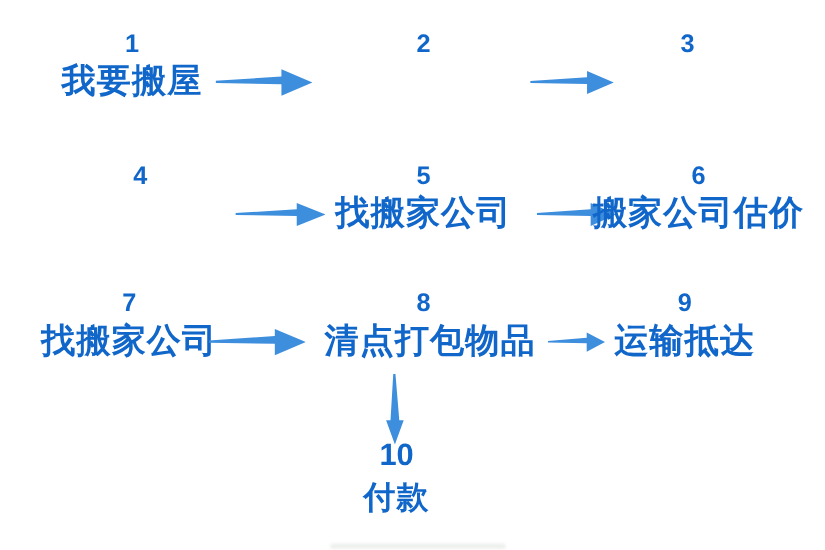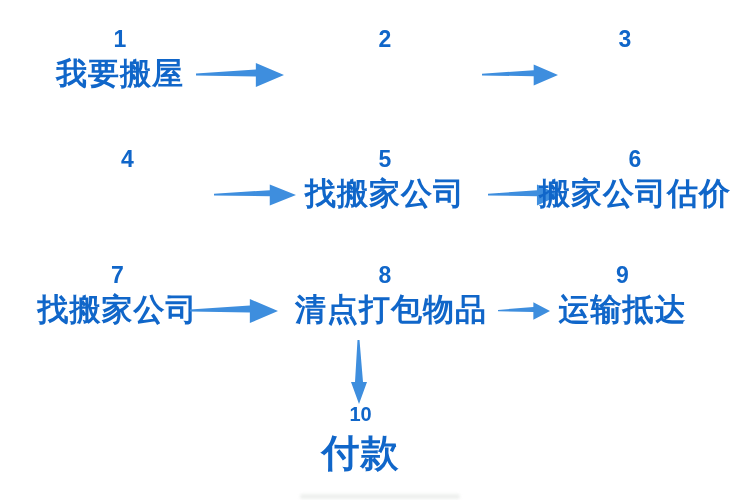--- a/index.html
+++ b/index.html
@@ -39,22 +39,22 @@
   
   .s4 { left: 30px;  top: 146px; width: 195px; }
   .s5 { left: 295px; top: 146px; width: 180px; }
   .s6 { left: 535px; top: 146px; width: 200px; }
   
   .s7 { left: 35px;  top: 262px; width: 165px; }
   .s8 { left: 295px; top: 262px; width: 180px; }
   .s9 { left: 535px; top: 262px; width: 175px; }
   
   .s10 { left: 298px; top: 400px; width: 125px; }
-  .s10 .num   { font-size: 20px; line-height: 28px; margin-bottom: 6px; }
-  .s10 .label { font-size: 38px; line-height: 38px; }
+  .s10 .num   { font-size: 28px; line-height: 28px; margin-bottom: 6px; }
+  .s10 .label { font-size: 29px; line-height: 38px; }
 
   .arrow {
     position: absolute;
     display: block;
   }
   .arrow polygon { fill: #3E8EDE; }
 
   .a12 { left: 196px; top: 60px;  width: 88px; height: 30px; }
   .a23 { left: 482px; top: 62px;  width: 76px; height: 26px; }
   .a45 { left: 214px; top: 182px; width: 82px; height: 26px; }

